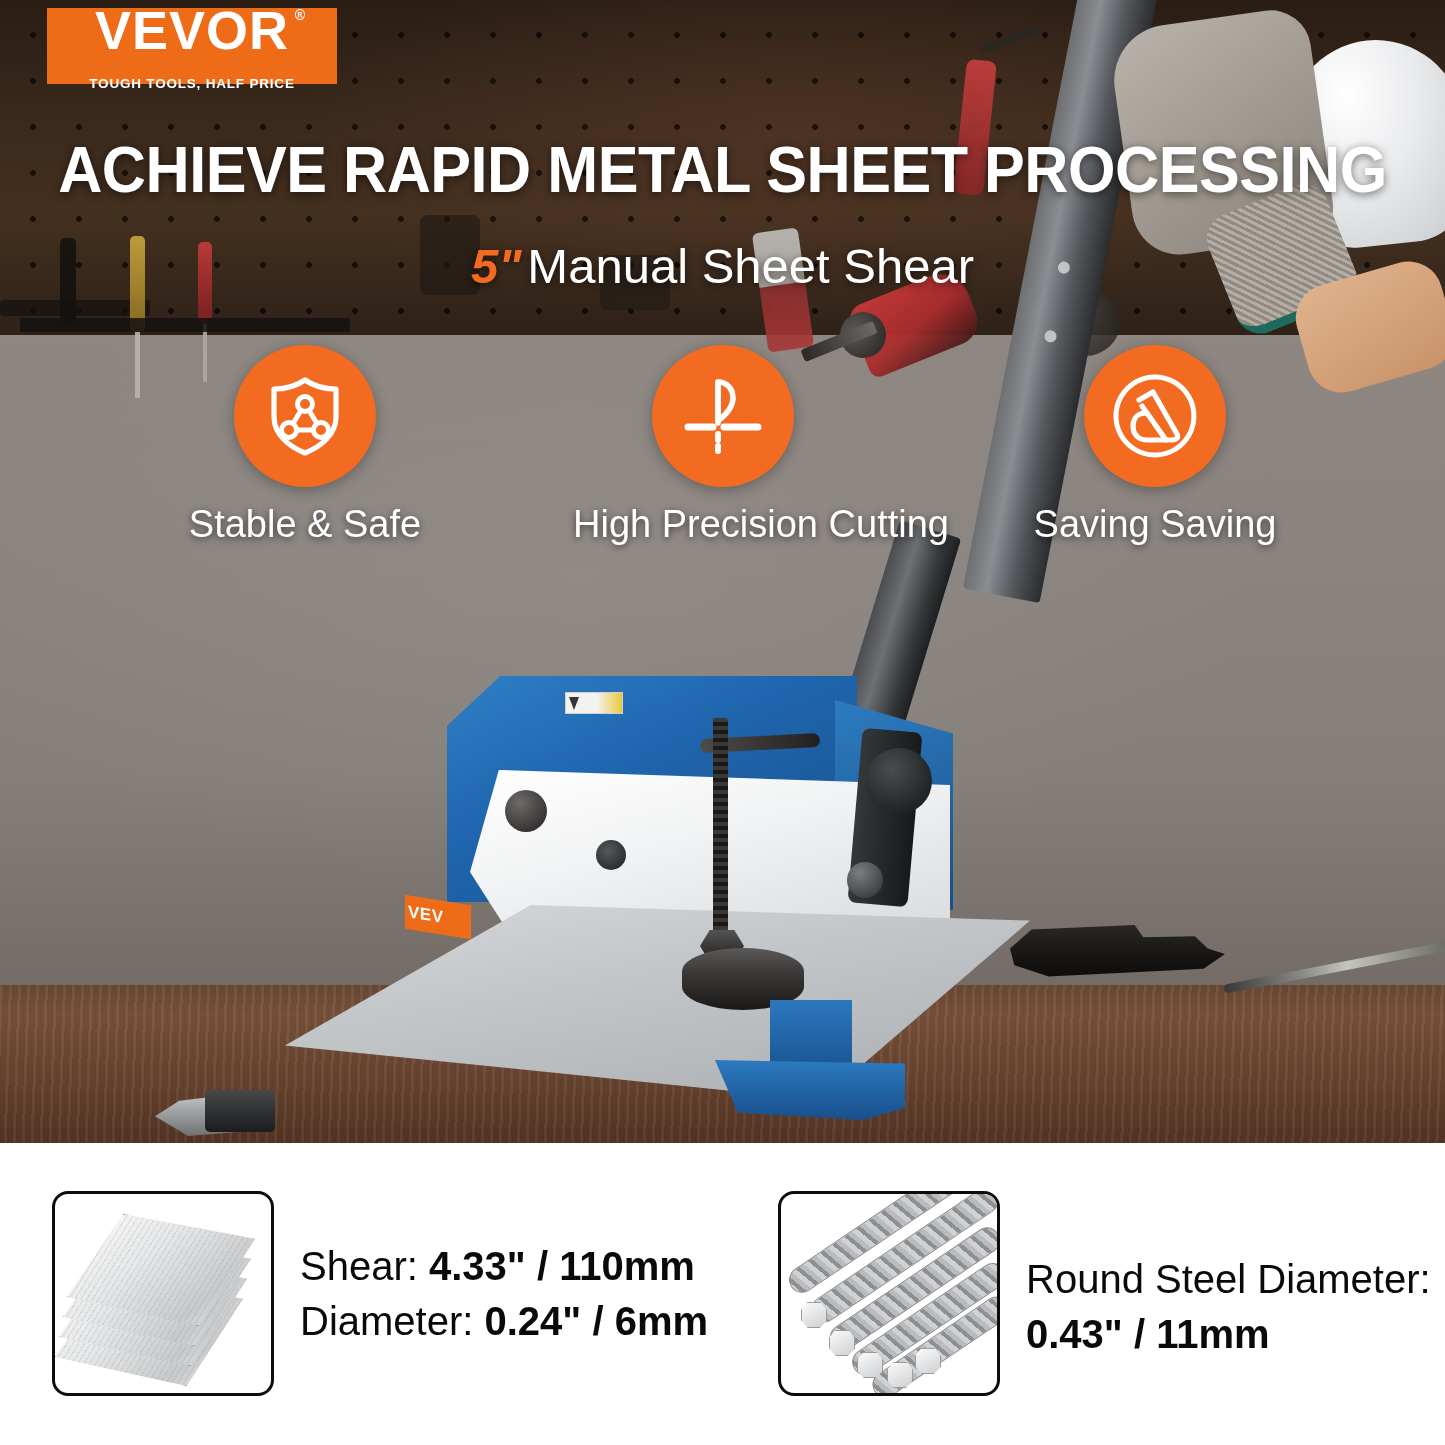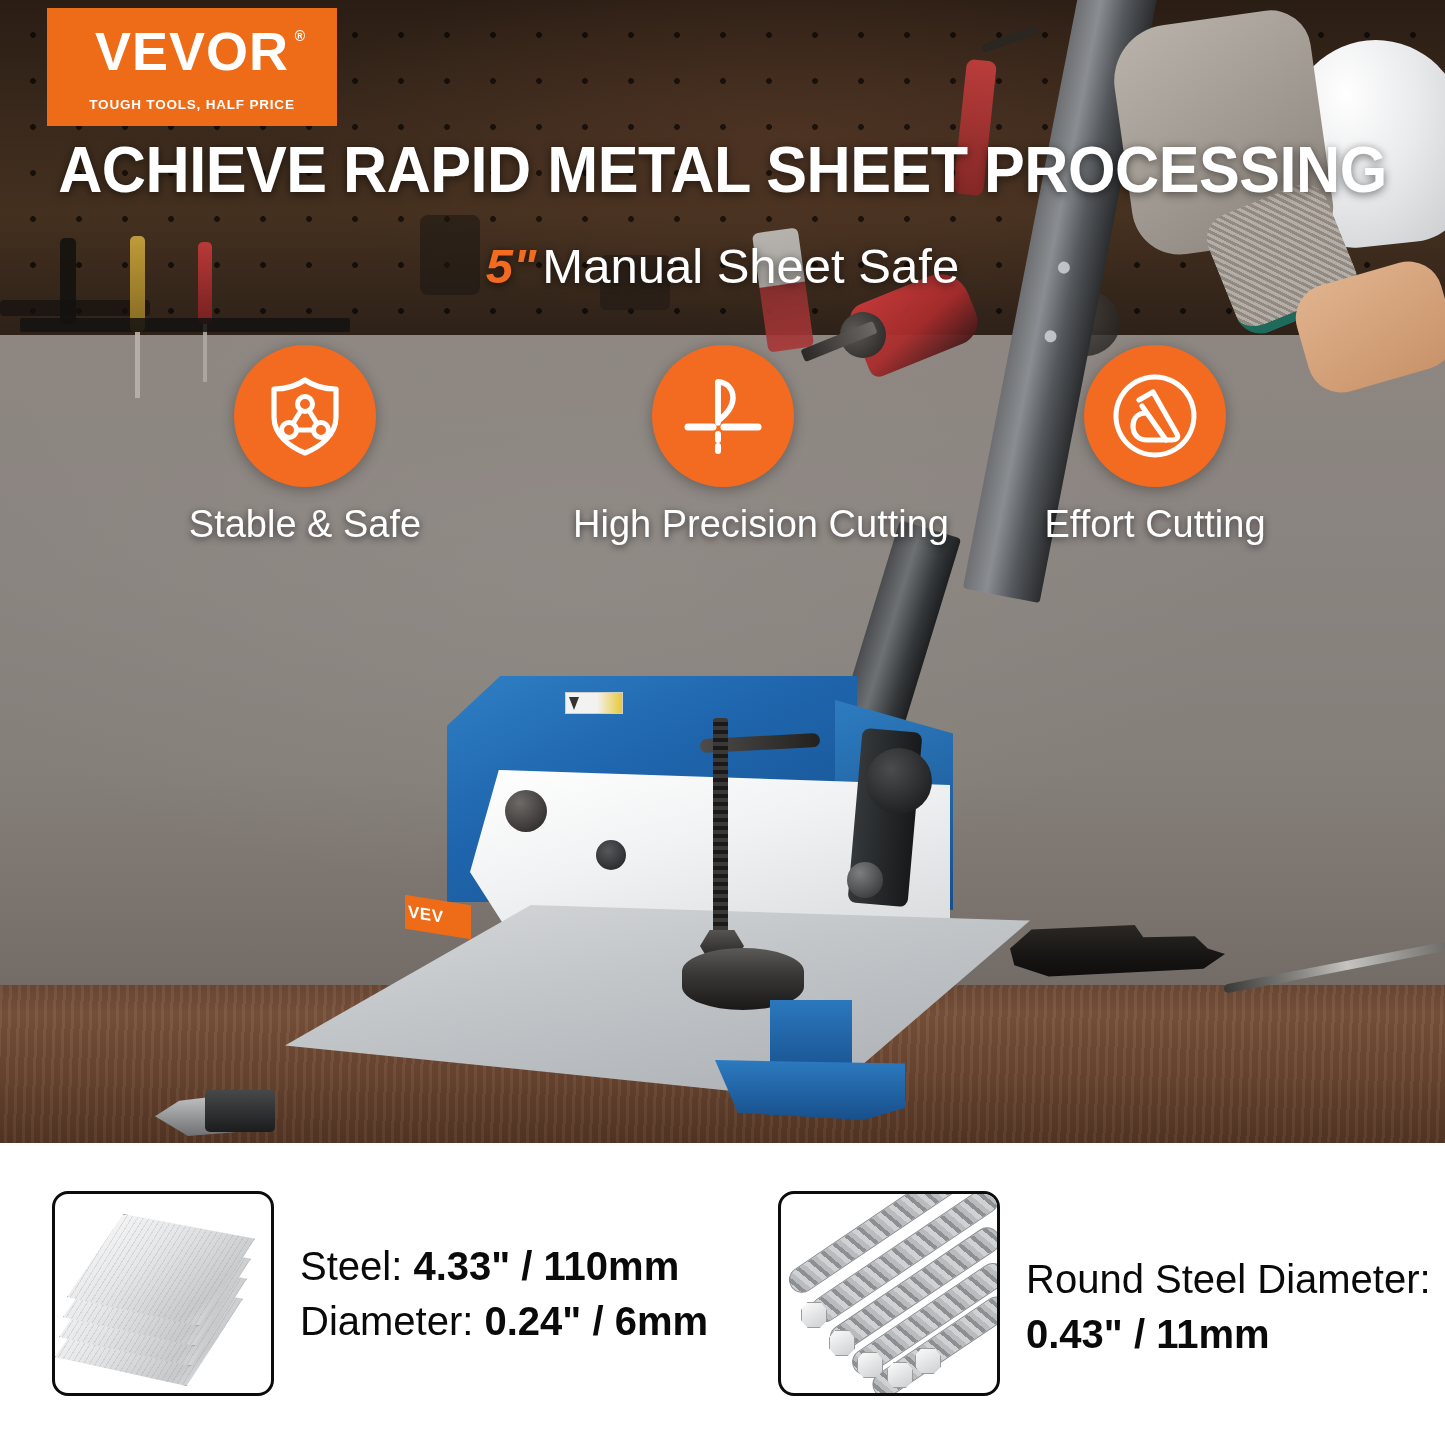--- a/index.html
+++ b/index.html
@@ -199,21 +199,21 @@
     background:linear-gradient(180deg,#c7c9cb,#6e7072);
     clip-path:polygon(0% 55%,22% 20%,62% 8%,100% 28%,100% 86%,30% 100%);
   }
   .acc-clamp2 {
     position:absolute; left:205px; top:1090px; width:70px; height:42px;
     background:linear-gradient(180deg,#46484a,#1a1c1e); border-radius:5px;
   }
 
   
   .logo {
-    position:absolute; left:47px; top:8px; width:290px; height:118px;
+    position:absolute; left:47px; top:8px; width:290px; height:76px;
     background:#ee6c17; display:flex; flex-direction:column;
     align-items:center; justify-content:center; padding-top:4px;
   }
   .logo-word { position:relative; color:#fff; font-weight:bold; font-size:54px;
     letter-spacing:1px; line-height:.96; font-family:"Liberation Sans", sans-serif; }
   .logo-reg { position:absolute; right:-17px; top:4px; font-size:14px; font-weight:bold; }
   .logo-tag { color:#fff; font-size:13.5px; font-weight:bold; letter-spacing:.8px; margin-top:20px; }
 
   .headline {
     position:absolute; left:0; top:132px; width:1445px; text-align:center;
@@ -359,21 +359,21 @@
     <div class="acc-clamp"></div>
     <div class="acc-clamp2"></div>
 
     <div class="logo">
       <div class="logo-word">VEVOR<span class="logo-reg">®</span></div>
       <div class="logo-tag">TOUGH TOOLS, HALF PRICE</div>
     </div>
 
     <div class="headline">ACHIEVE RAPID METAL SHEET PROCESSING</div>
     <div class="subline">
-      <span class="inch">5"</span><span>Manual Sheet Safe</span>
+      <span class="inch">5"</span><span>Manual Sheet Shear</span>
     </div>
 
     <div class="features">
 
       <div class="feat feat-1">
         <div class="circle">
           <svg width="86" height="86" viewBox="0 0 86 86">
             <path d="M38 9 C47 9 53 16 53 25 C53 34 47 41 38 48 Z" fill="none" stroke="#fff" stroke-width="5.5" stroke-linejoin="round" stroke-linecap="round"></path>
             <line x1="38" y1="9" x2="38" y2="50" stroke="#fff" stroke-width="5.5" stroke-linecap="round"></line>
             <line x1="8" y1="54" x2="33" y2="54" stroke="#fff" stroke-width="7" stroke-linecap="round"></line>
@@ -399,39 +399,39 @@
       </div>
 
       <div class="feat feat-2">
         <div class="circle">
           <svg width="92" height="92" viewBox="0 0 92 92">
             <path d="M46 7 A39 39 0 1 1 45.9 7" fill="none" stroke="#fff" stroke-width="5" stroke-linecap="round"></path>
             <path d="M30 30 L44 22 L68 64 C70 68 67 70 63 70 L38 70 C29 70 24 64 24 56 C24 48 29 43 37 43" fill="none" stroke="#fff" stroke-width="5.2" stroke-linejoin="round" stroke-linecap="round"></path>
             <line x1="33" y1="36" x2="57" y2="70" stroke="#fff" stroke-width="5.2" stroke-linecap="round"></line>
           </svg>
         </div>
-        <div class="flabel">Effort Cutting</div>
+        <div class="flabel">Saving Saving</div>
       </div>
 
     </div>
   </div>
 
   <div class="specs">
 
     <div class="spec spec-0">
       <div class="spec-box">
         <div class="sheet-stack">
           <div class="sheet sheet-3"></div>
           <div class="sheet sheet-2"></div>
           <div class="sheet sheet-1"></div>
           <div class="sheet sheet-0"></div>
         </div>
       </div>
       <div class="spec-text">
-        <div class="spec-line"><span>Steel: </span><span class="v">4.33" / 110mm</span></div>
+        <div class="spec-line"><span>Shear: </span><span class="v">4.33" / 110mm</span></div>
         <div class="spec-line"><span>Diameter: </span><span class="v">0.24" / 6mm</span></div>
       </div>
     </div>
 
     <div class="spec spec-1">
       <div class="spec-box">
         <div class="rebar-group">
           <div class="rebar rb-0"></div>
           <div class="rebar rb-1"></div>
           <div class="rebar rb-2"></div>

